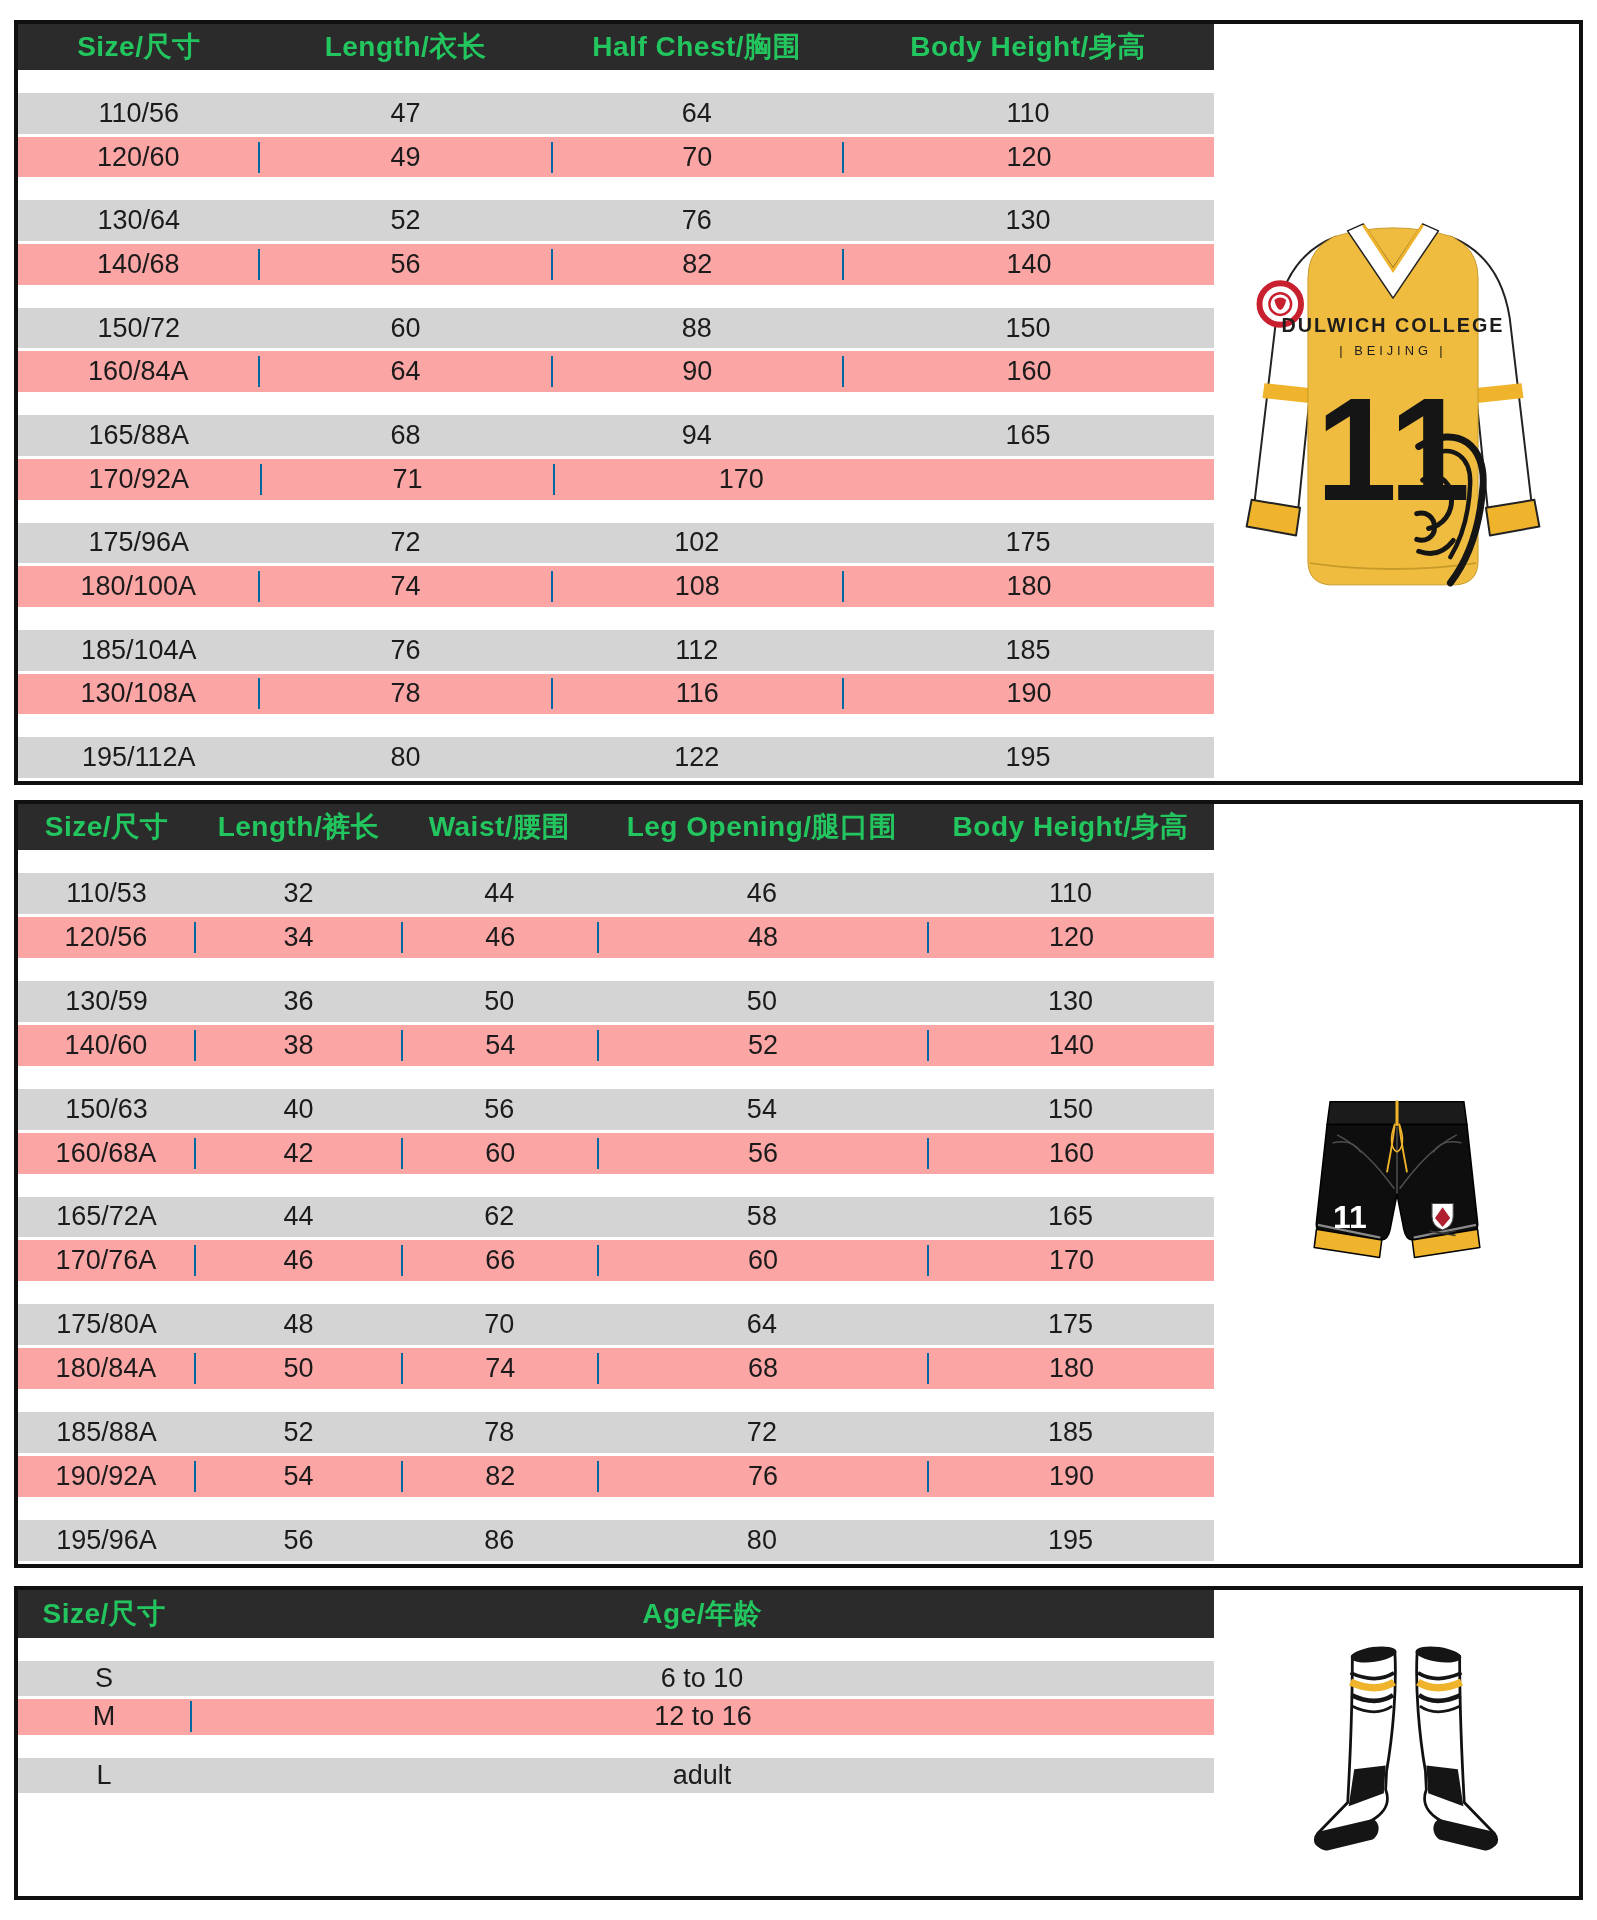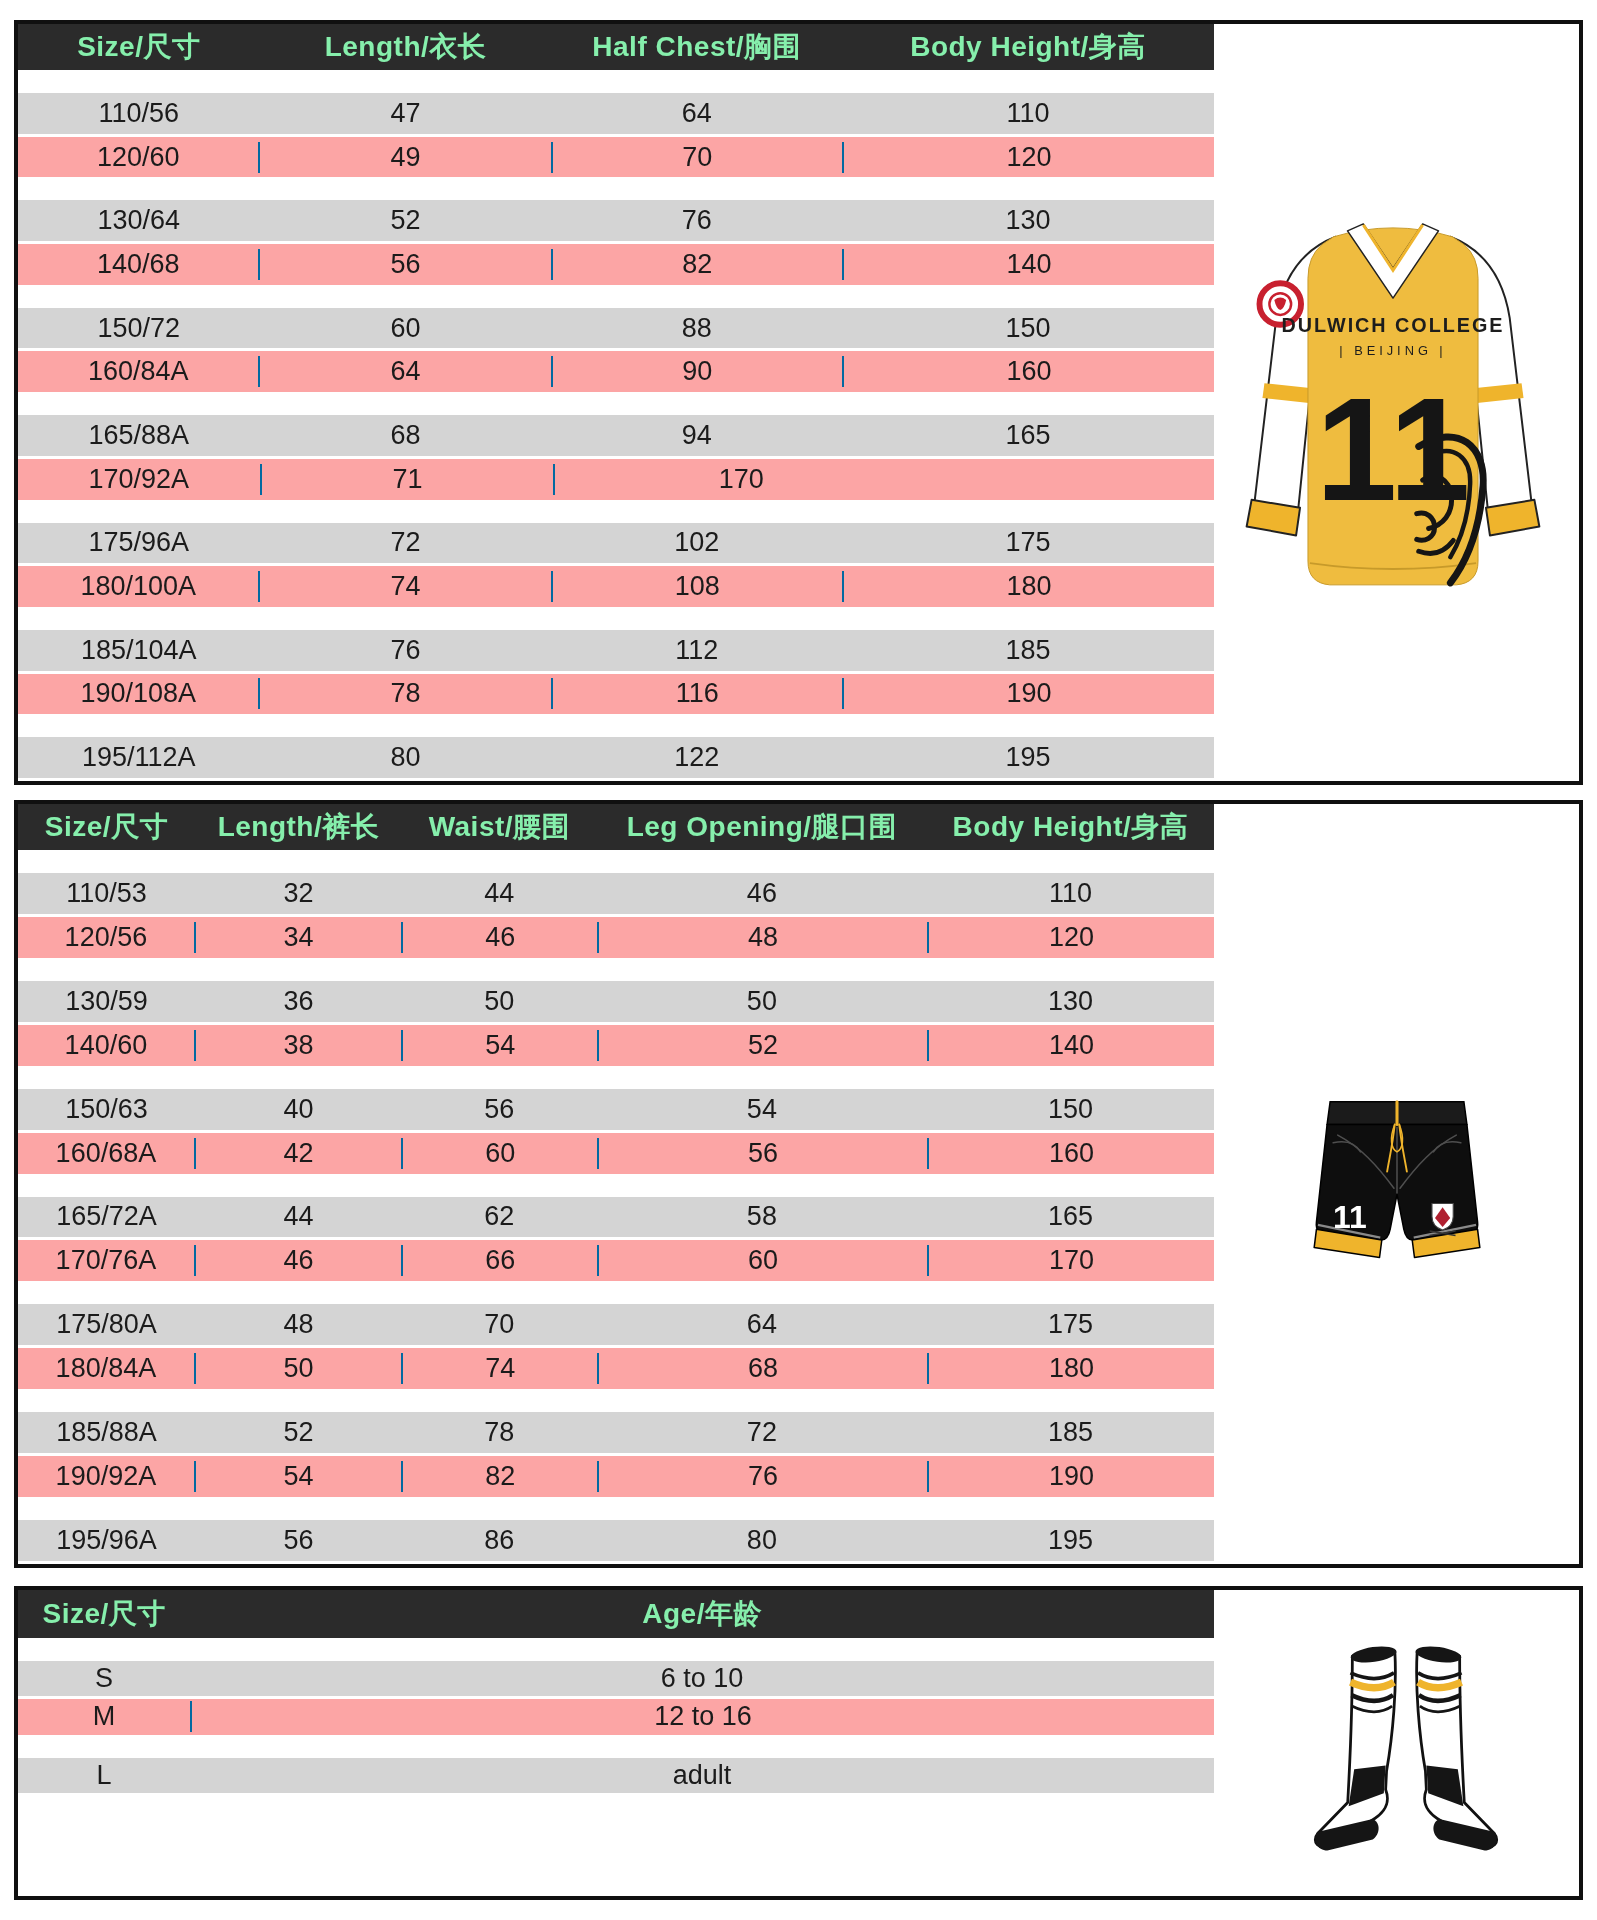--- a/index.html
+++ b/index.html
@@ -10,21 +10,21 @@
   #panel-shirt{top:20px;height:765px;}
   #panel-shorts{top:800px;height:768px;}
   #panel-socks{top:1586px;height:314px;}
 
   .grid{position:absolute;left:0;top:0;width:1196px;display:flex;flex-direction:column;}
   #panel-shirt .grid,#panel-shorts .grid{height:100%;}
   .tbl-socks{height:206px;}
 
   .thead{display:flex;background:#2b2b2b;flex:0 0 46px;border-bottom:3px solid #fff;}
   .tbl-socks .thead{flex:0 0 48px;}
-  .hcell{display:flex;align-items:center;justify-content:center;color:#86efac;font-weight:bold;font-size:28px;letter-spacing:.5px;}
+  .hcell{display:flex;align-items:center;justify-content:center;color:#22c55e;font-weight:bold;font-size:28px;letter-spacing:.5px;}
   .trow{display:flex;flex:1 1 0;border-bottom:3px solid #fff;}
   .trow.g{background:#d4d4d4;margin-top:20px;}
   .trow.w{background:#fca5a5;align-items:center;}
   .tcell{display:flex;align-items:center;justify-content:center;font-size:27px;color:#1b1b1b;}
   .trow.w .tcell + .tcell{border-left:2px solid #0369a1;}
 
   
   .tbl-shirt .c0{width:20.2%}.tbl-shirt .c1{width:24.4%}.tbl-shirt .c2{width:24.3%}.tbl-shirt .c3{width:31.1%}
   .tbl-shorts .c0{width:14.8%}.tbl-shorts .c1{width:17.3%}.tbl-shorts .c2{width:16.3%}.tbl-shorts .c3{width:27.6%}.tbl-shorts .c4{width:24%}
   .tbl-socks .c0{width:14.4%}.tbl-socks .c1{width:85.6%}
@@ -107,21 +107,21 @@
           <div class="tcell c2">108</div>
           <div class="tcell c3">180</div>
         </div>
         <div class="trow g">
           <div class="tcell c0">185/104A</div>
           <div class="tcell c1">76</div>
           <div class="tcell c2">112</div>
           <div class="tcell c3">185</div>
         </div>
         <div class="trow w">
-          <div class="tcell c0">190/108A</div>
+          <div class="tcell c0">130/108A</div>
           <div class="tcell c1">78</div>
           <div class="tcell c2">116</div>
           <div class="tcell c3">190</div>
         </div>
         <div class="trow g">
           <div class="tcell c0">195/112A</div>
           <div class="tcell c1">80</div>
           <div class="tcell c2">122</div>
           <div class="tcell c3">195</div>
         </div>

